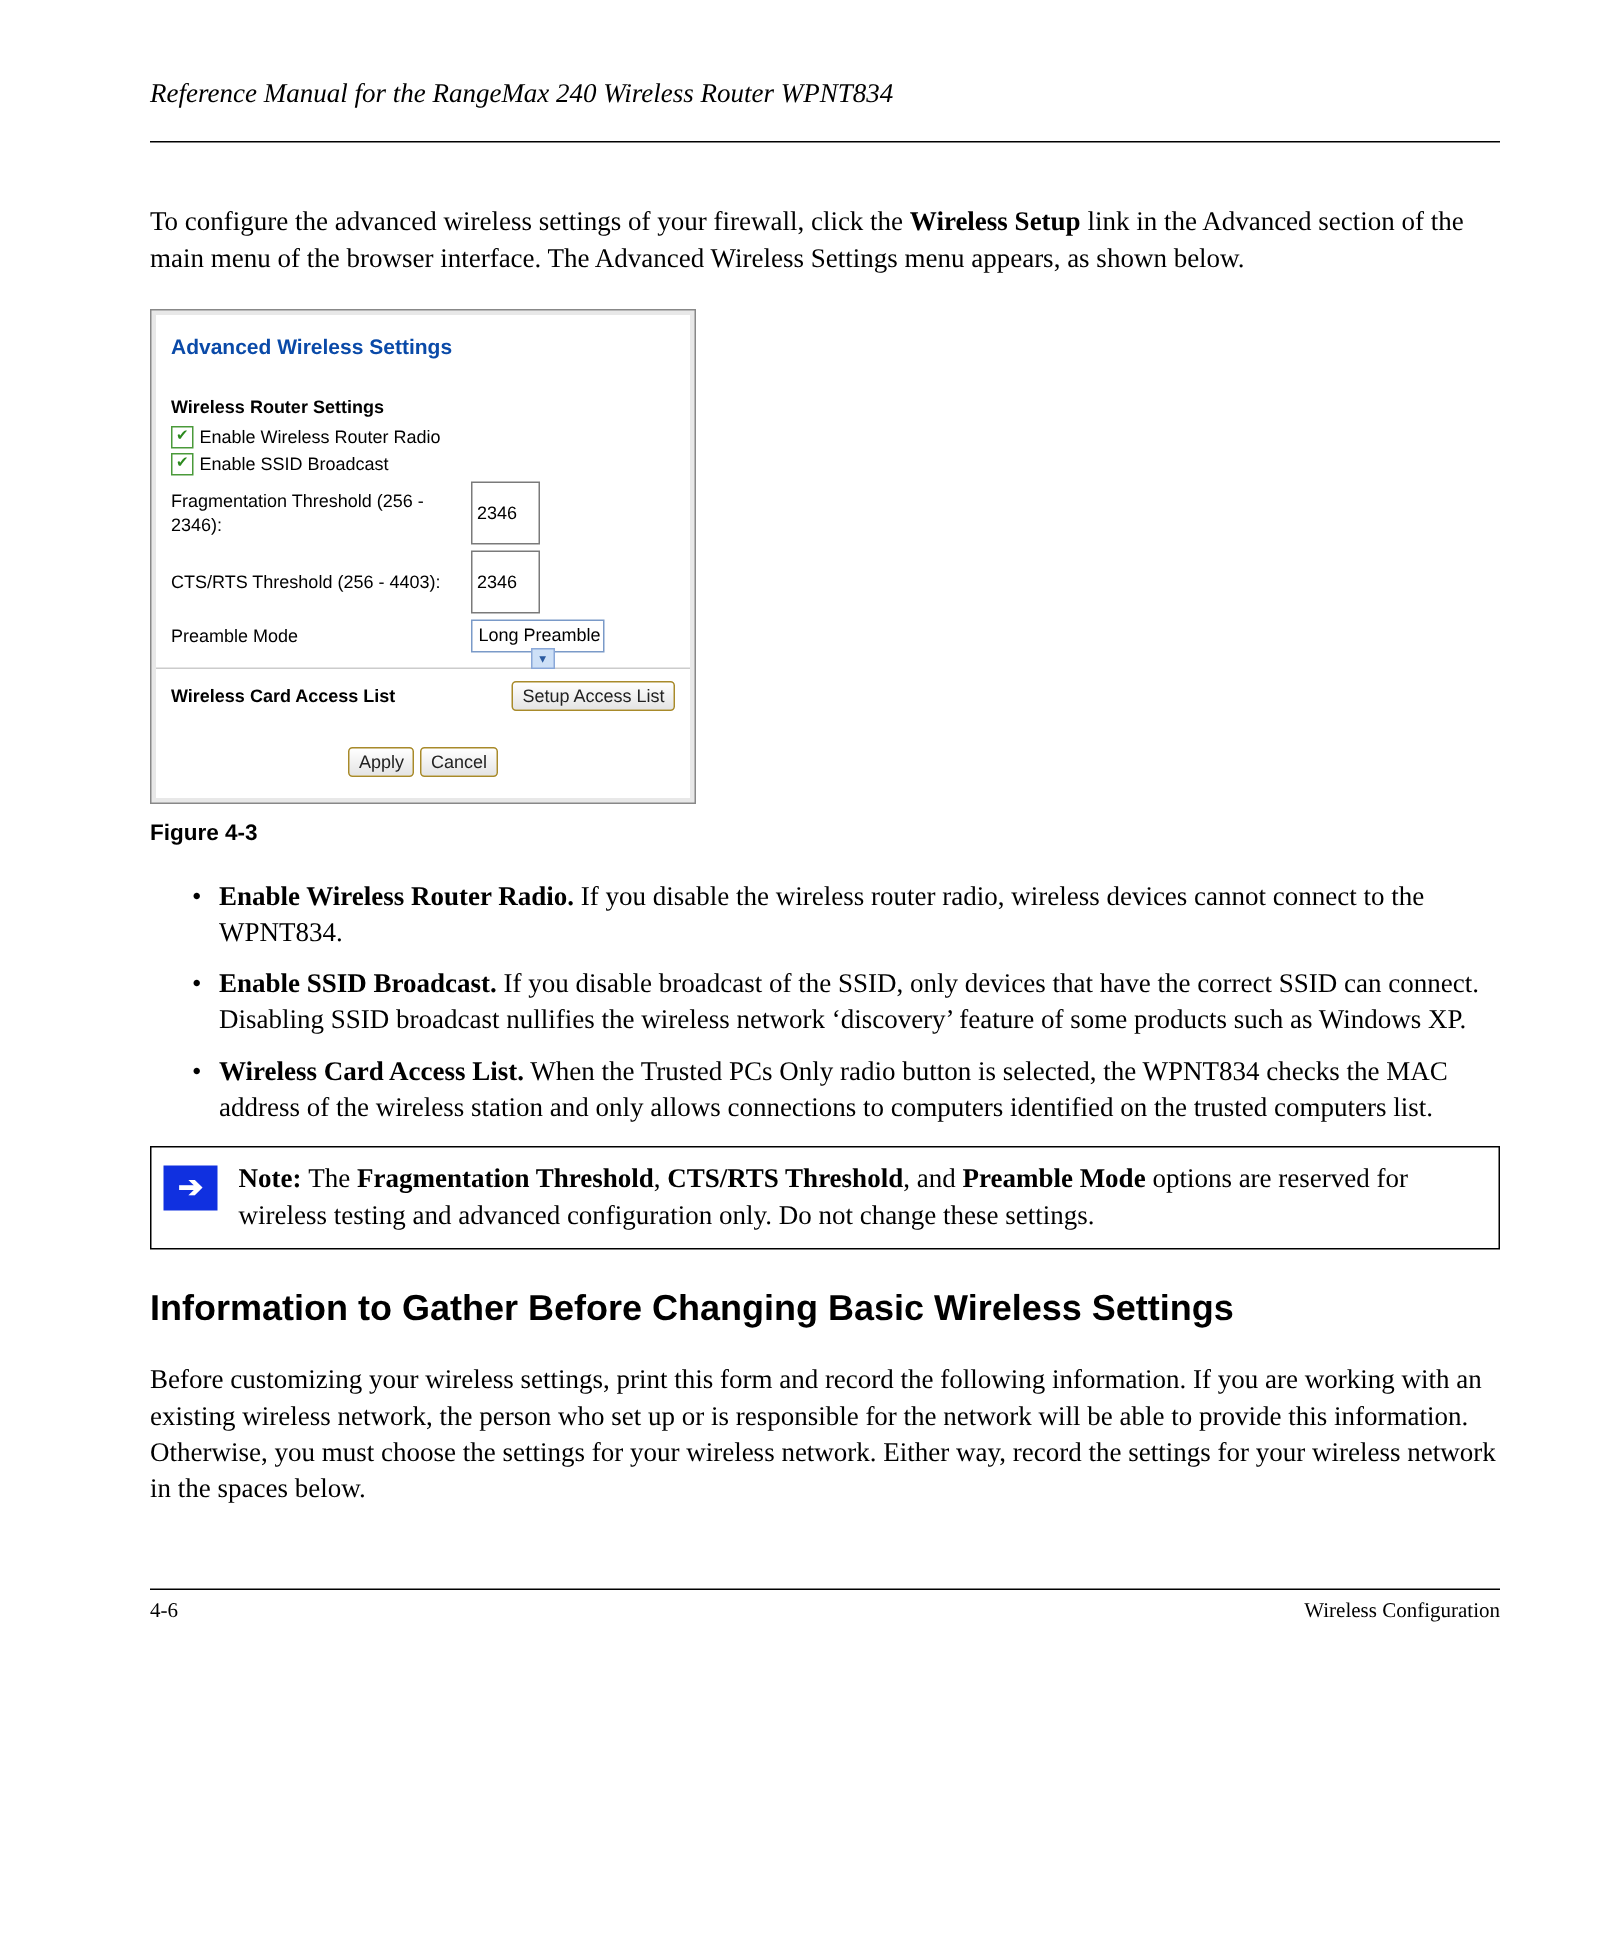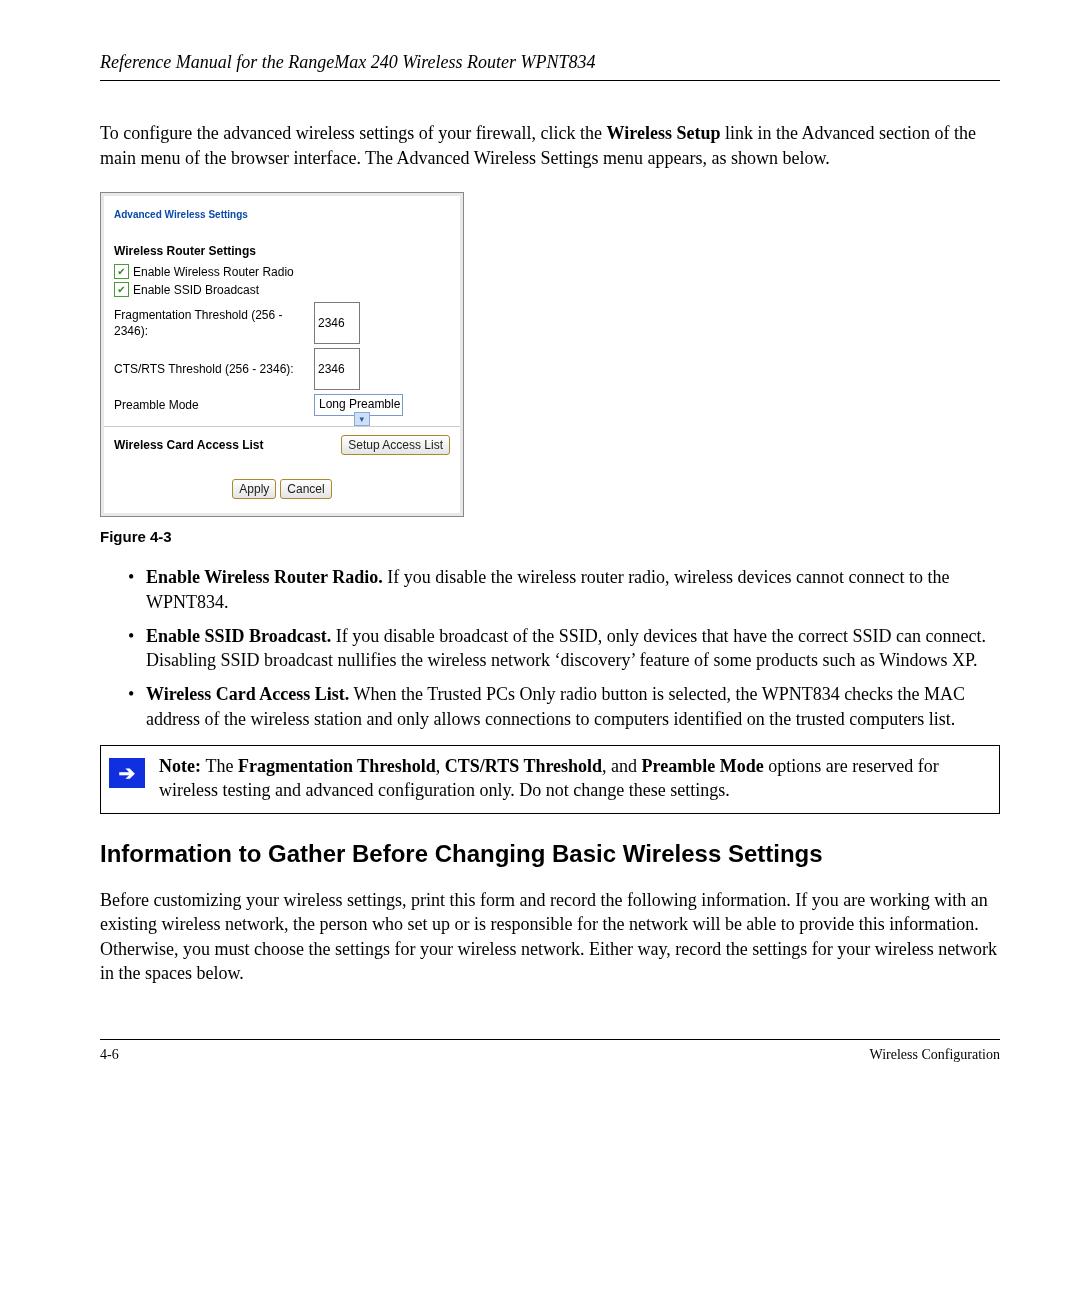--- a/index.html
+++ b/index.html
@@ -10,21 +10,21 @@
     background: #fff;
     margin: 0;
     padding: 50px 80px 40px 100px;
     width: 1080px;
     box-sizing: border-box;
   }
   .header {
     font-style: italic;
     font-size: 18px;
     border-bottom: 1.5px solid #000;
-    padding-bottom: 6px;
+    padding-bottom: 20px;
     margin-bottom: 40px;
   }
   .intro {
     margin-bottom: 22px;
   }
   .panel-wrap {
     border: 1px solid #888;
     width: 356px;
     padding: 3px;
     background: #e8e8e8;
@@ -33,21 +33,21 @@
   .panel {
     background: #fff;
     padding: 8px 10px 14px 10px;
     font-family: Arial, Helvetica, sans-serif;
     font-size: 12px;
     color: #000;
   }
   .panel-title {
     color: #0a4aa8;
     font-weight: bold;
-    font-size: 10px;
+    font-size: 14px;
     padding: 4px 0 18px 0;
   }
   .panel-section-label {
     font-weight: bold;
     font-size: 12px;
     margin: 4px 0 4px 0;
   }
   .panel-row {
     display: flex;
     align-items: center;
@@ -211,21 +211,21 @@
     <div class="panel-row">
       <span class="cb">✔</span>
       <label>Enable SSID Broadcast</label>
     </div>
 
     <div class="field-row">
       <span class="flabel">Fragmentation Threshold (256 - 2346):</span>
       <input class="tinput" value="2346" style="">
     </div>
     <div class="field-row">
-      <span class="flabel">CTS/RTS Threshold (256 - 2346):</span>
+      <span class="flabel">CTS/RTS Threshold (256 - 4403):</span>
       <input class="tinput" value="2346" style="">
     </div>
     <div class="field-row">
       <span class="flabel">Preamble Mode</span>
       <span class="select">
         <span>Long Preamble</span>
         <span class="arrow">▾</span>
       </span>
     </div>
 

